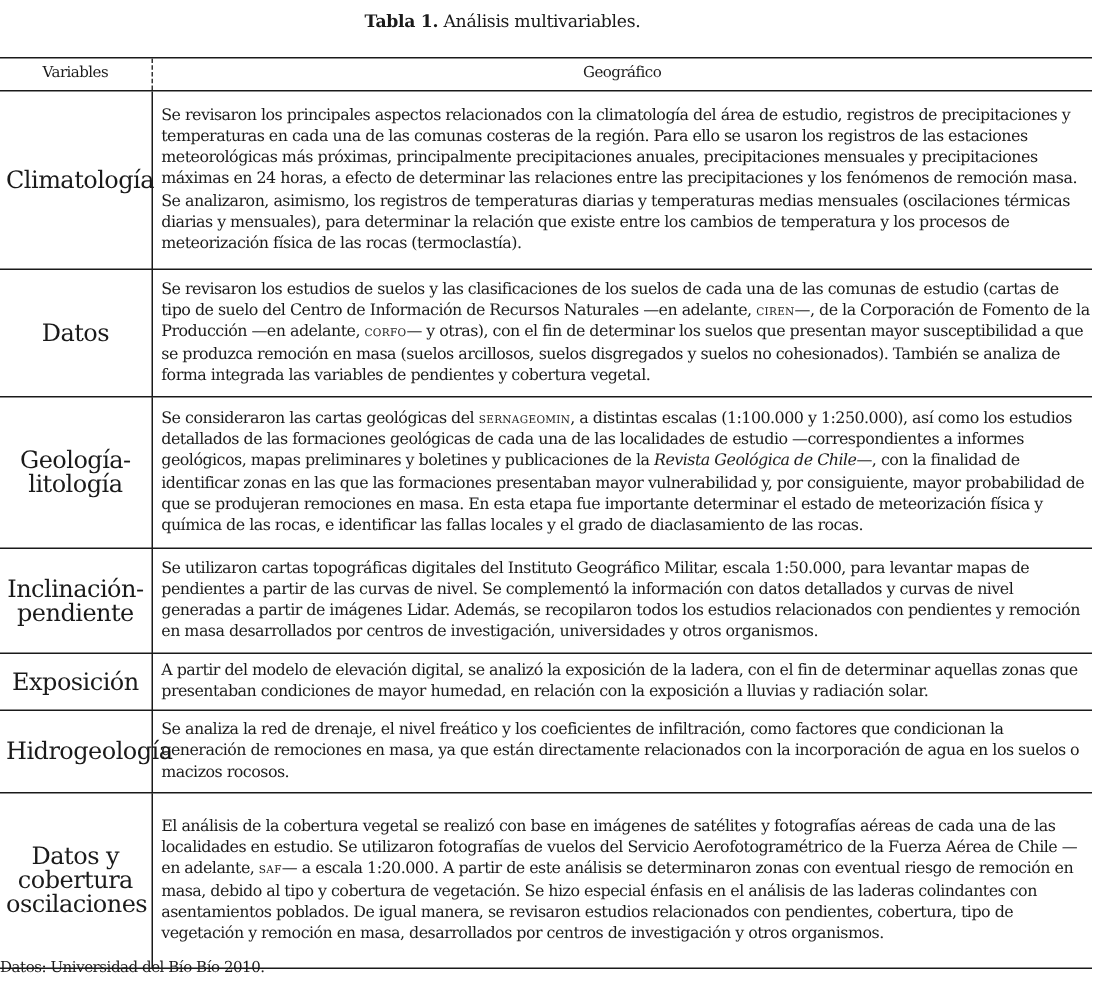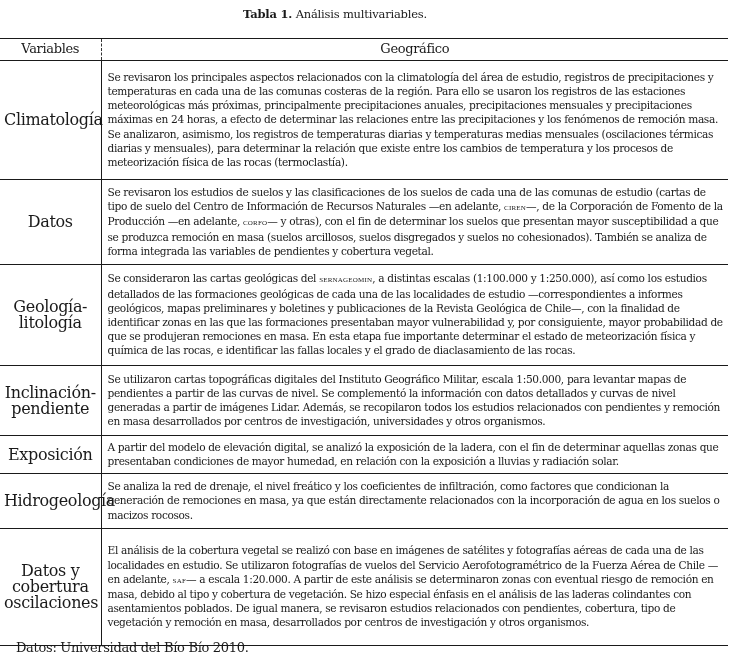--- a/index.html
+++ b/index.html
@@ -16,35 +16,35 @@
   table.main {
     position: absolute; top: 38px; left: 0; width: 728px;
     border-collapse: collapse; table-layout: fixed;
     font-size: 10.6px; line-height: 14.2px; letter-spacing: -0.35px;
   }
   table.main col.c1 { width: 101px; }
   table.main col.c2 { width: 627px; }
   table.main th {
     font-weight: normal; height: 21px; padding: 0;
     border-top: 1.5px solid #1a1a1a; border-bottom: 1.5px solid #1a1a1a;
-    text-align: center; font-size: 13px;
+    text-align: center; font-size: 10px;
   }
   table.main th.var { border-right: 1px dashed #333; }
   table.main td {
     border-bottom: 1.5px solid #1a1a1a; vertical-align: middle;
     padding: 3px 0 4px 6px;
   }
   table.main td.var {
     text-align: center; padding: 0 4px; border-right: 1px solid #1a1a1a;
     font-size: 16px; line-height: 16px;
   }
-  .sc { font-variant: small-caps; text-transform: lowercase; letter-spacing: 0.2px; font-family: Liberation Serif, serif; }
-  .it { }
+  .sc { font-variant: small-caps; text-transform: lowercase; letter-spacing: 0.2px; }
+  .it { font-style: italic; }
   .source {
-    position: absolute; top: 640px; left: 16px; font-size: 13px; letter-spacing: -0.3px;
+    position: absolute; top: 640px; left: 0; font-size: 10px; letter-spacing: -0.3px;
   }
 </style>
 </head>
 <body>
 
 <div class="caption">
   <b>Tabla 1.</b><span> Análisis multivariables.</span>
 </div>
 
 <table class="main">

